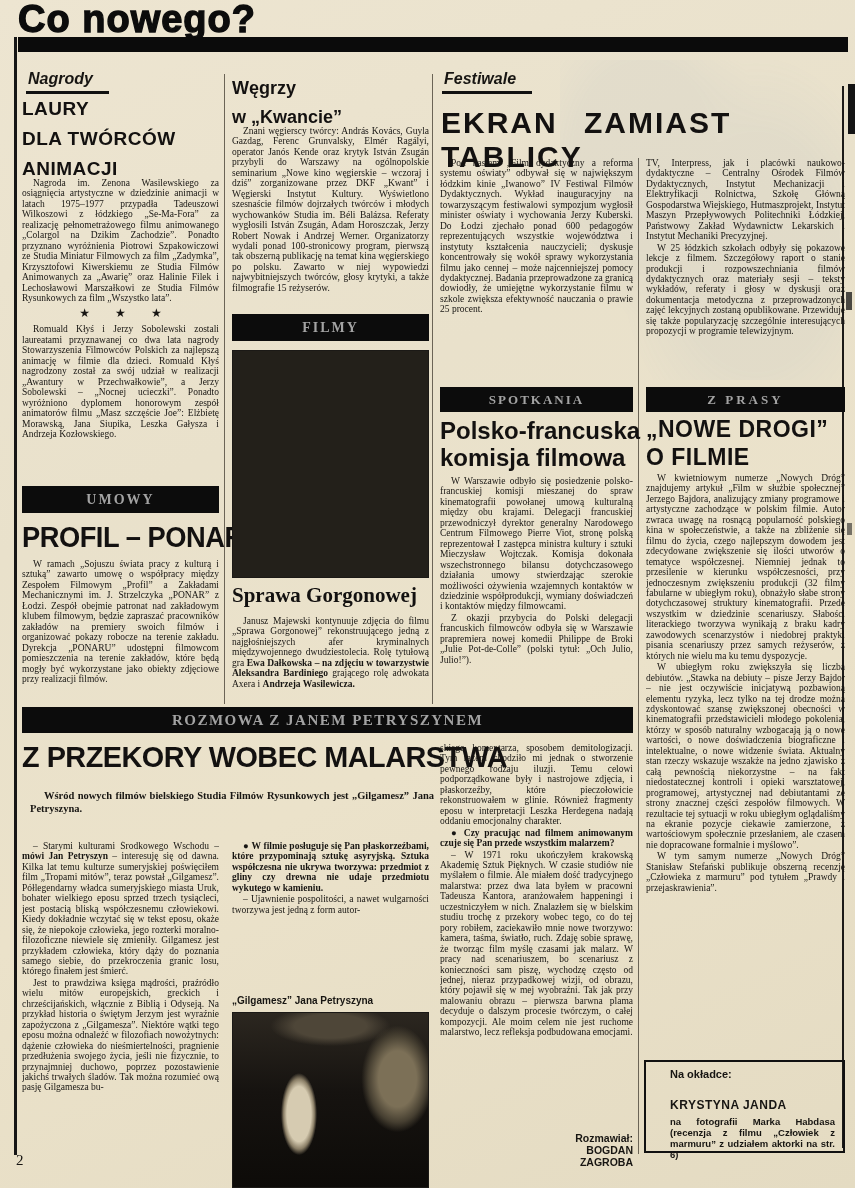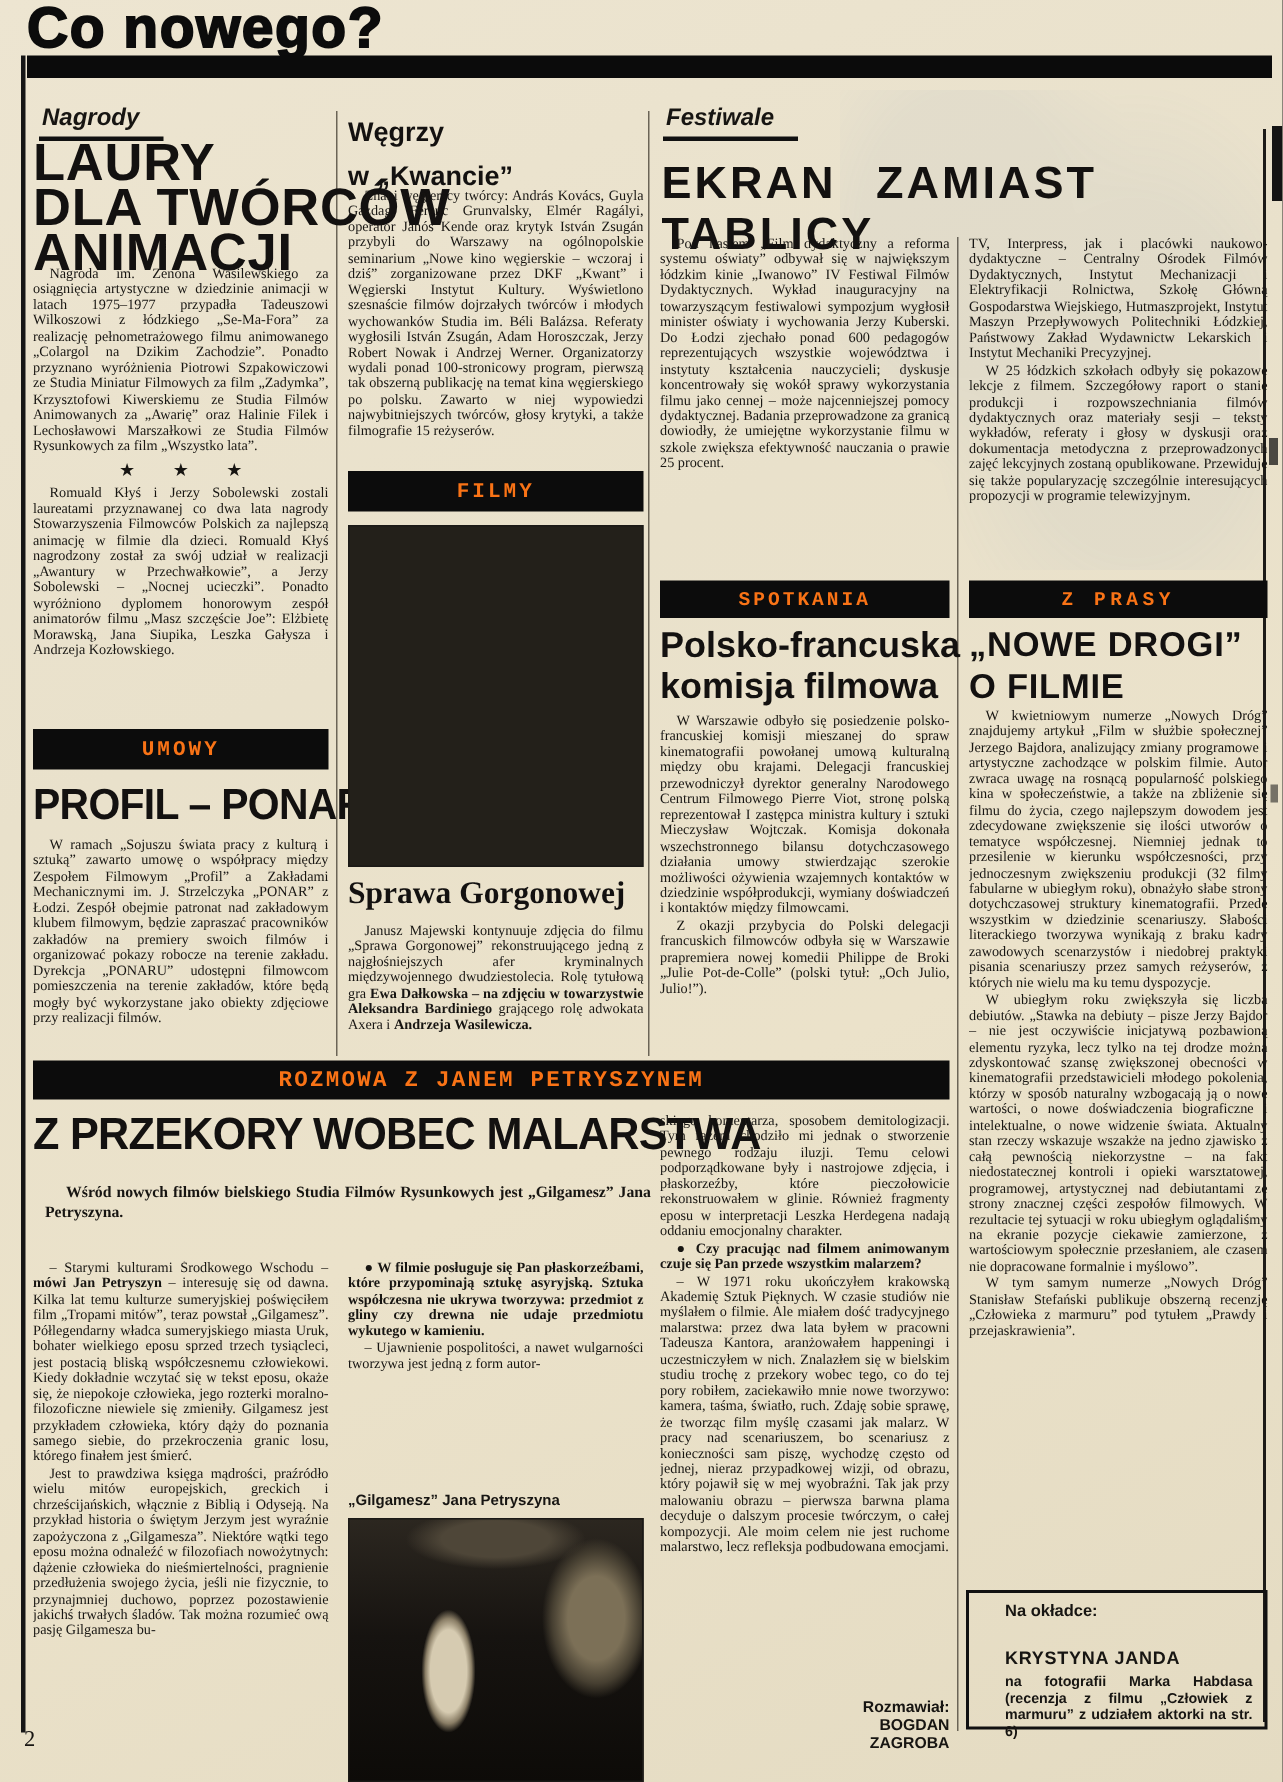--- a/index.html
+++ b/index.html
@@ -13,31 +13,31 @@
   #top-bar{left:18px;top:37px;width:830px;height:15px;background:#0b0b0b;}
   #left-border{left:14px;top:37px;width:3px;height:1118px;background:#161616;}
   #right-border{left:842px;top:86px;width:2px;height:1062px;background:#1d1b18;}
   .edge-mark{background:#141414;}
   .vrule{position:absolute;width:1px;background:#6b6456;}
   
   .kicker{font-family:"Liberation Sans",sans-serif;font-style:italic;font-weight:bold;font-size:16px;
           border-bottom:3px solid #111;padding:0 16px 3px 2px;display:inline-block;}
   
   .headline{font-family:"Liberation Sans",sans-serif;font-weight:bold;color:#131110;}
-  #h-laury{left:22px;top:94px;font-size:35px;line-height:30px;letter-spacing:.5px;}
+  #h-laury{left:22px;top:94px;font-size:19px;line-height:30px;letter-spacing:.5px;}
   #h-wegrzy{left:232px;top:74px;font-size:18px;line-height:29px;}
   #h-ekran{left:441px;top:106px;font-size:30px;letter-spacing:2px;word-spacing:16px;}
   #h-polsko{left:440px;top:417px;font-size:24px;line-height:27px;}
   #h-nowedrogi{left:646px;top:415px;font-size:23px;line-height:28px;letter-spacing:.5px;}
   #h-profil{left:22px;top:521px;font-size:29px;letter-spacing:-.5px;transform:scaleX(.94);transform-origin:left;}
   #h-przekory{left:22px;top:740px;font-size:30px;letter-spacing:-.5px;transform:scaleX(.96);transform-origin:left;}
   #h-gorgonowa{left:232px;top:583px;font-family:"Liberation Serif",serif;font-weight:bold;font-size:21px;}
   
-  .banner{position:absolute;background:#0c0c0c;color:#f97316;display:flex;align-items:center;justify-content:center;
-          font-family:Liberation Mono, monospace;font-weight:bold;font-size:14px;letter-spacing:2px;}
+  .banner{position:absolute;background:#0c0c0c;color:#a3a3a3;display:flex;align-items:center;justify-content:center;
+          font-family:Liberation Serif, serif;font-weight:bold;font-size:14px;letter-spacing:2px;}
   #b-umowy{left:22px;top:486px;width:197px;height:27px;}
   #b-filmy{left:232px;top:314px;width:197px;height:27px;}
   #b-spotkania{left:440px;top:387px;width:193px;height:25px;font-size:13px;}
   #b-zprasy{left:646px;top:387px;width:199px;height:25px;font-size:13px;letter-spacing:3px;}
   #b-rozmowa{left:22px;top:707px;width:611px;height:26px;font-size:15px;letter-spacing:1.5px;}
   
   .tb{position:absolute;overflow:hidden;}
   .para{margin:0 0 1px 0;text-indent:11px;text-align:justify;font-size:9.5px;line-height:10.45px;}
   .noindent{text-indent:0;}
   .q{font-weight:bold;}

